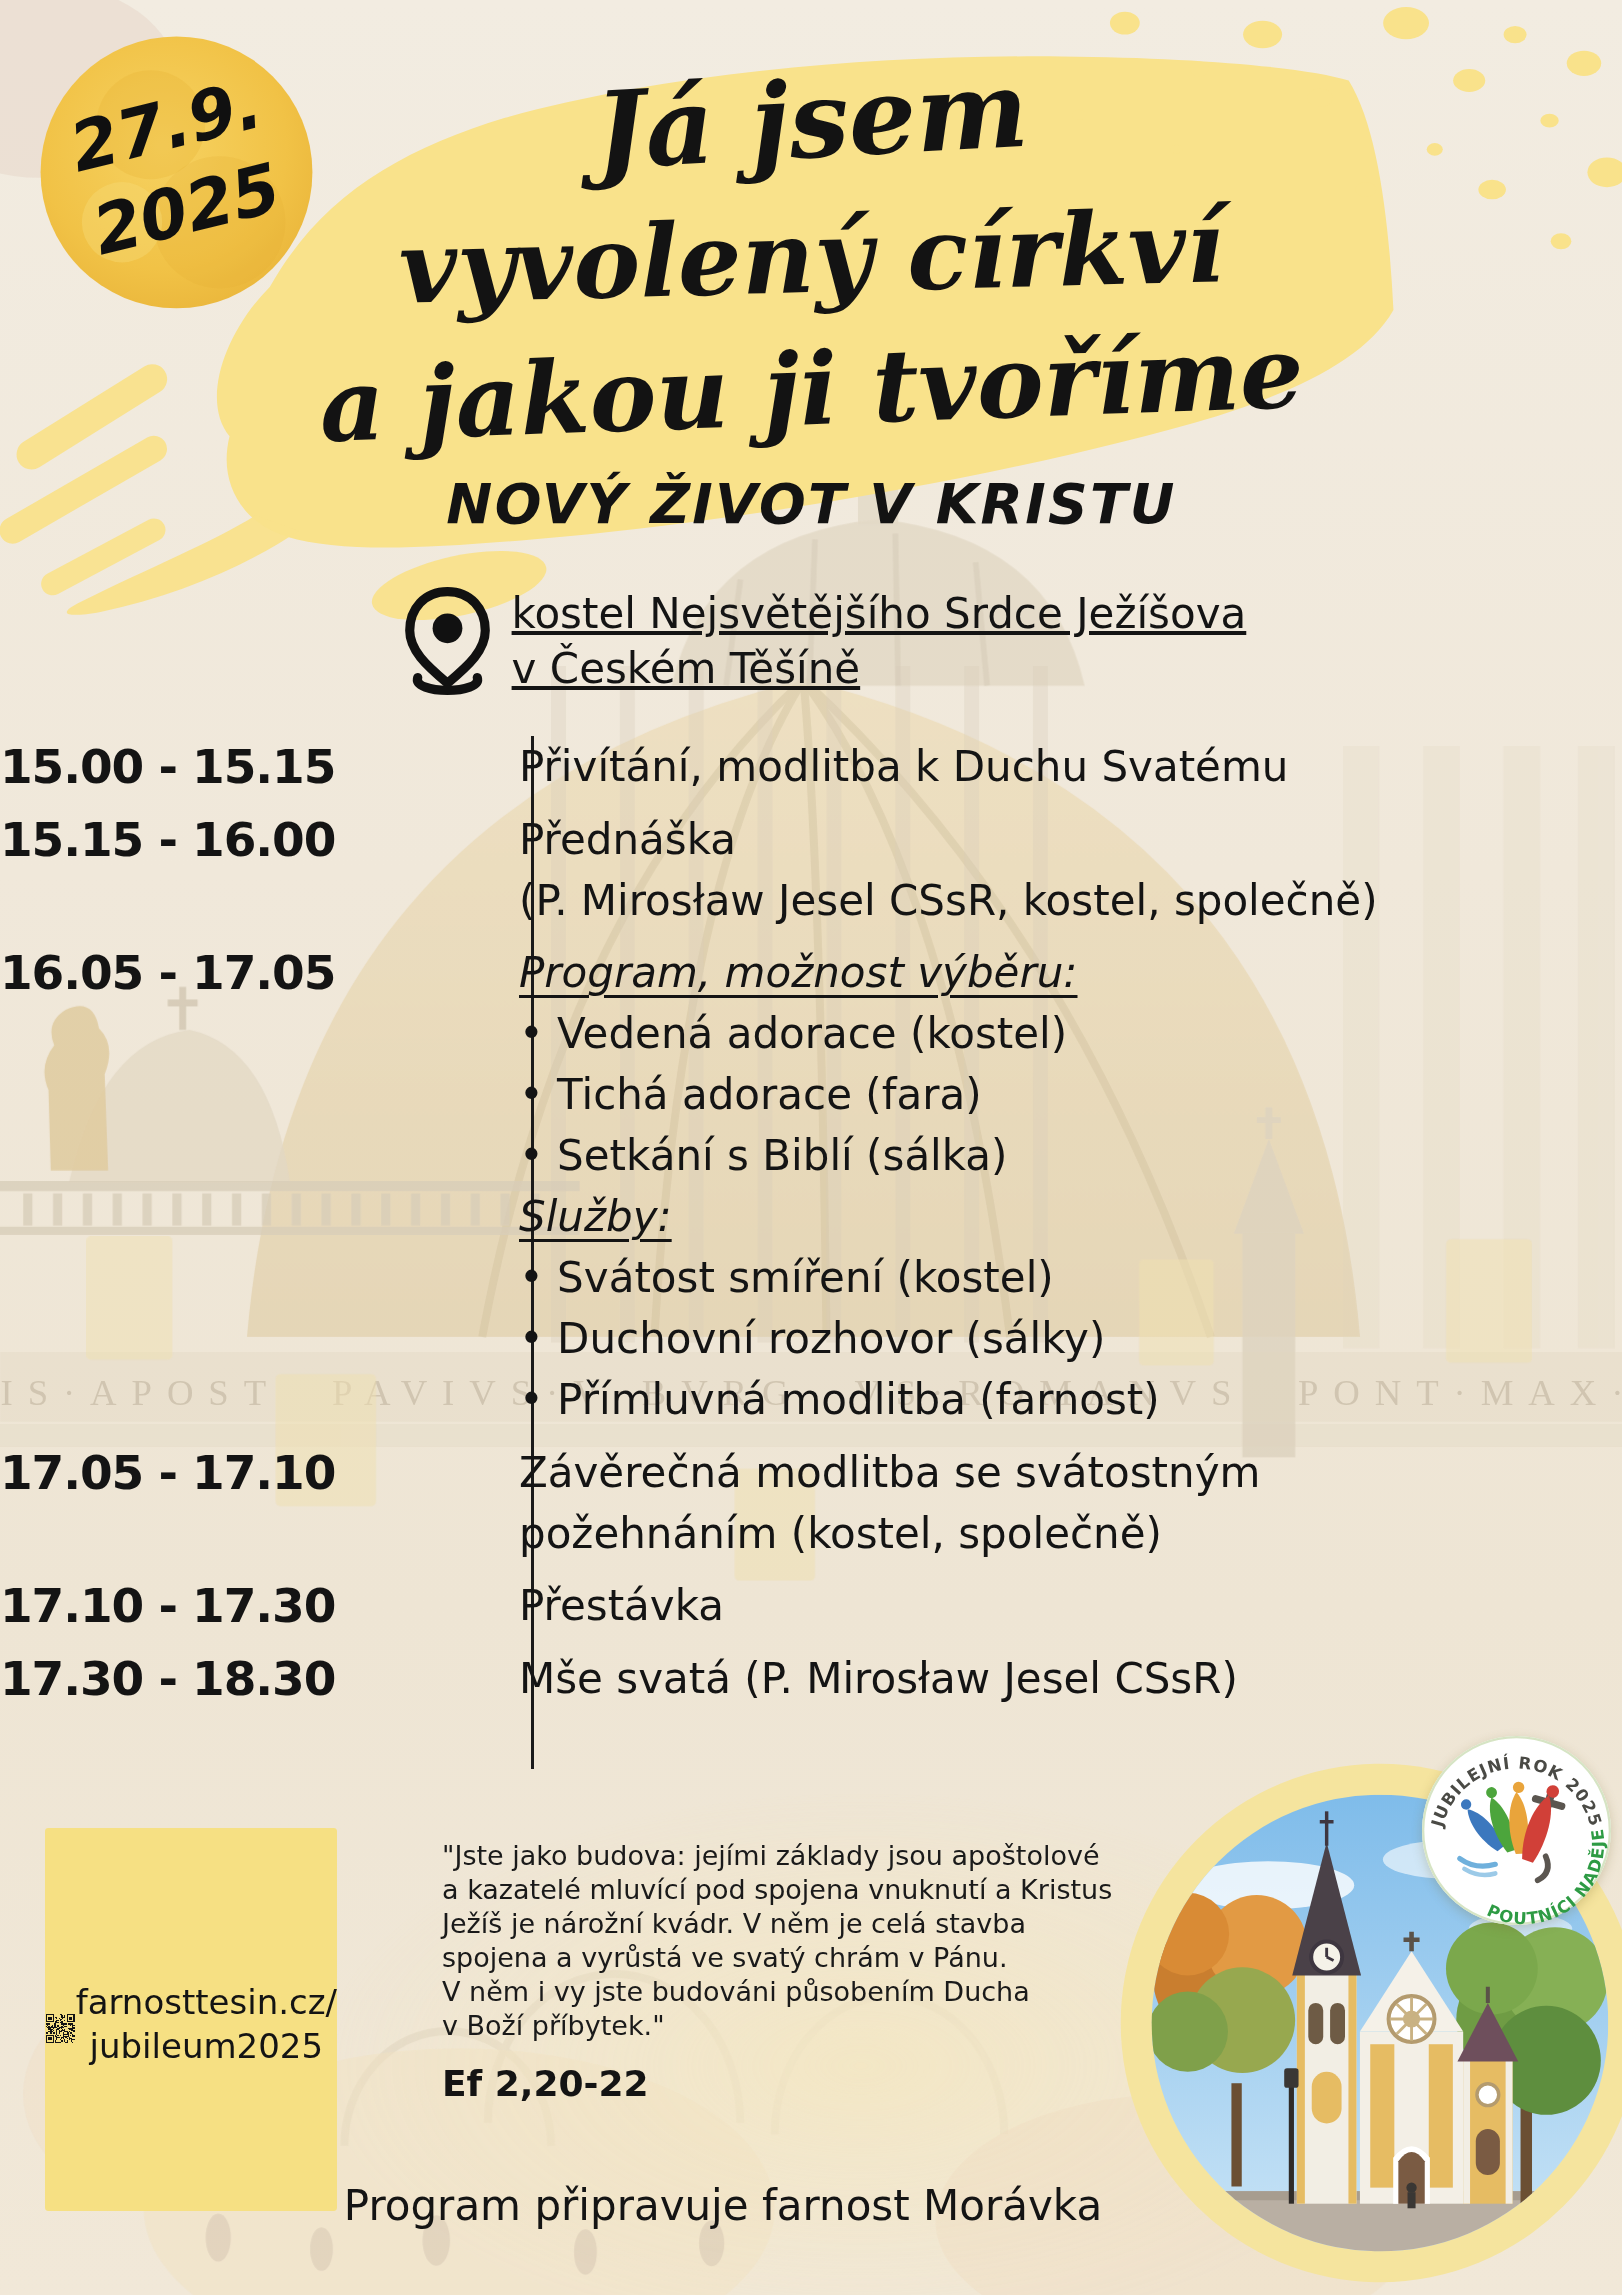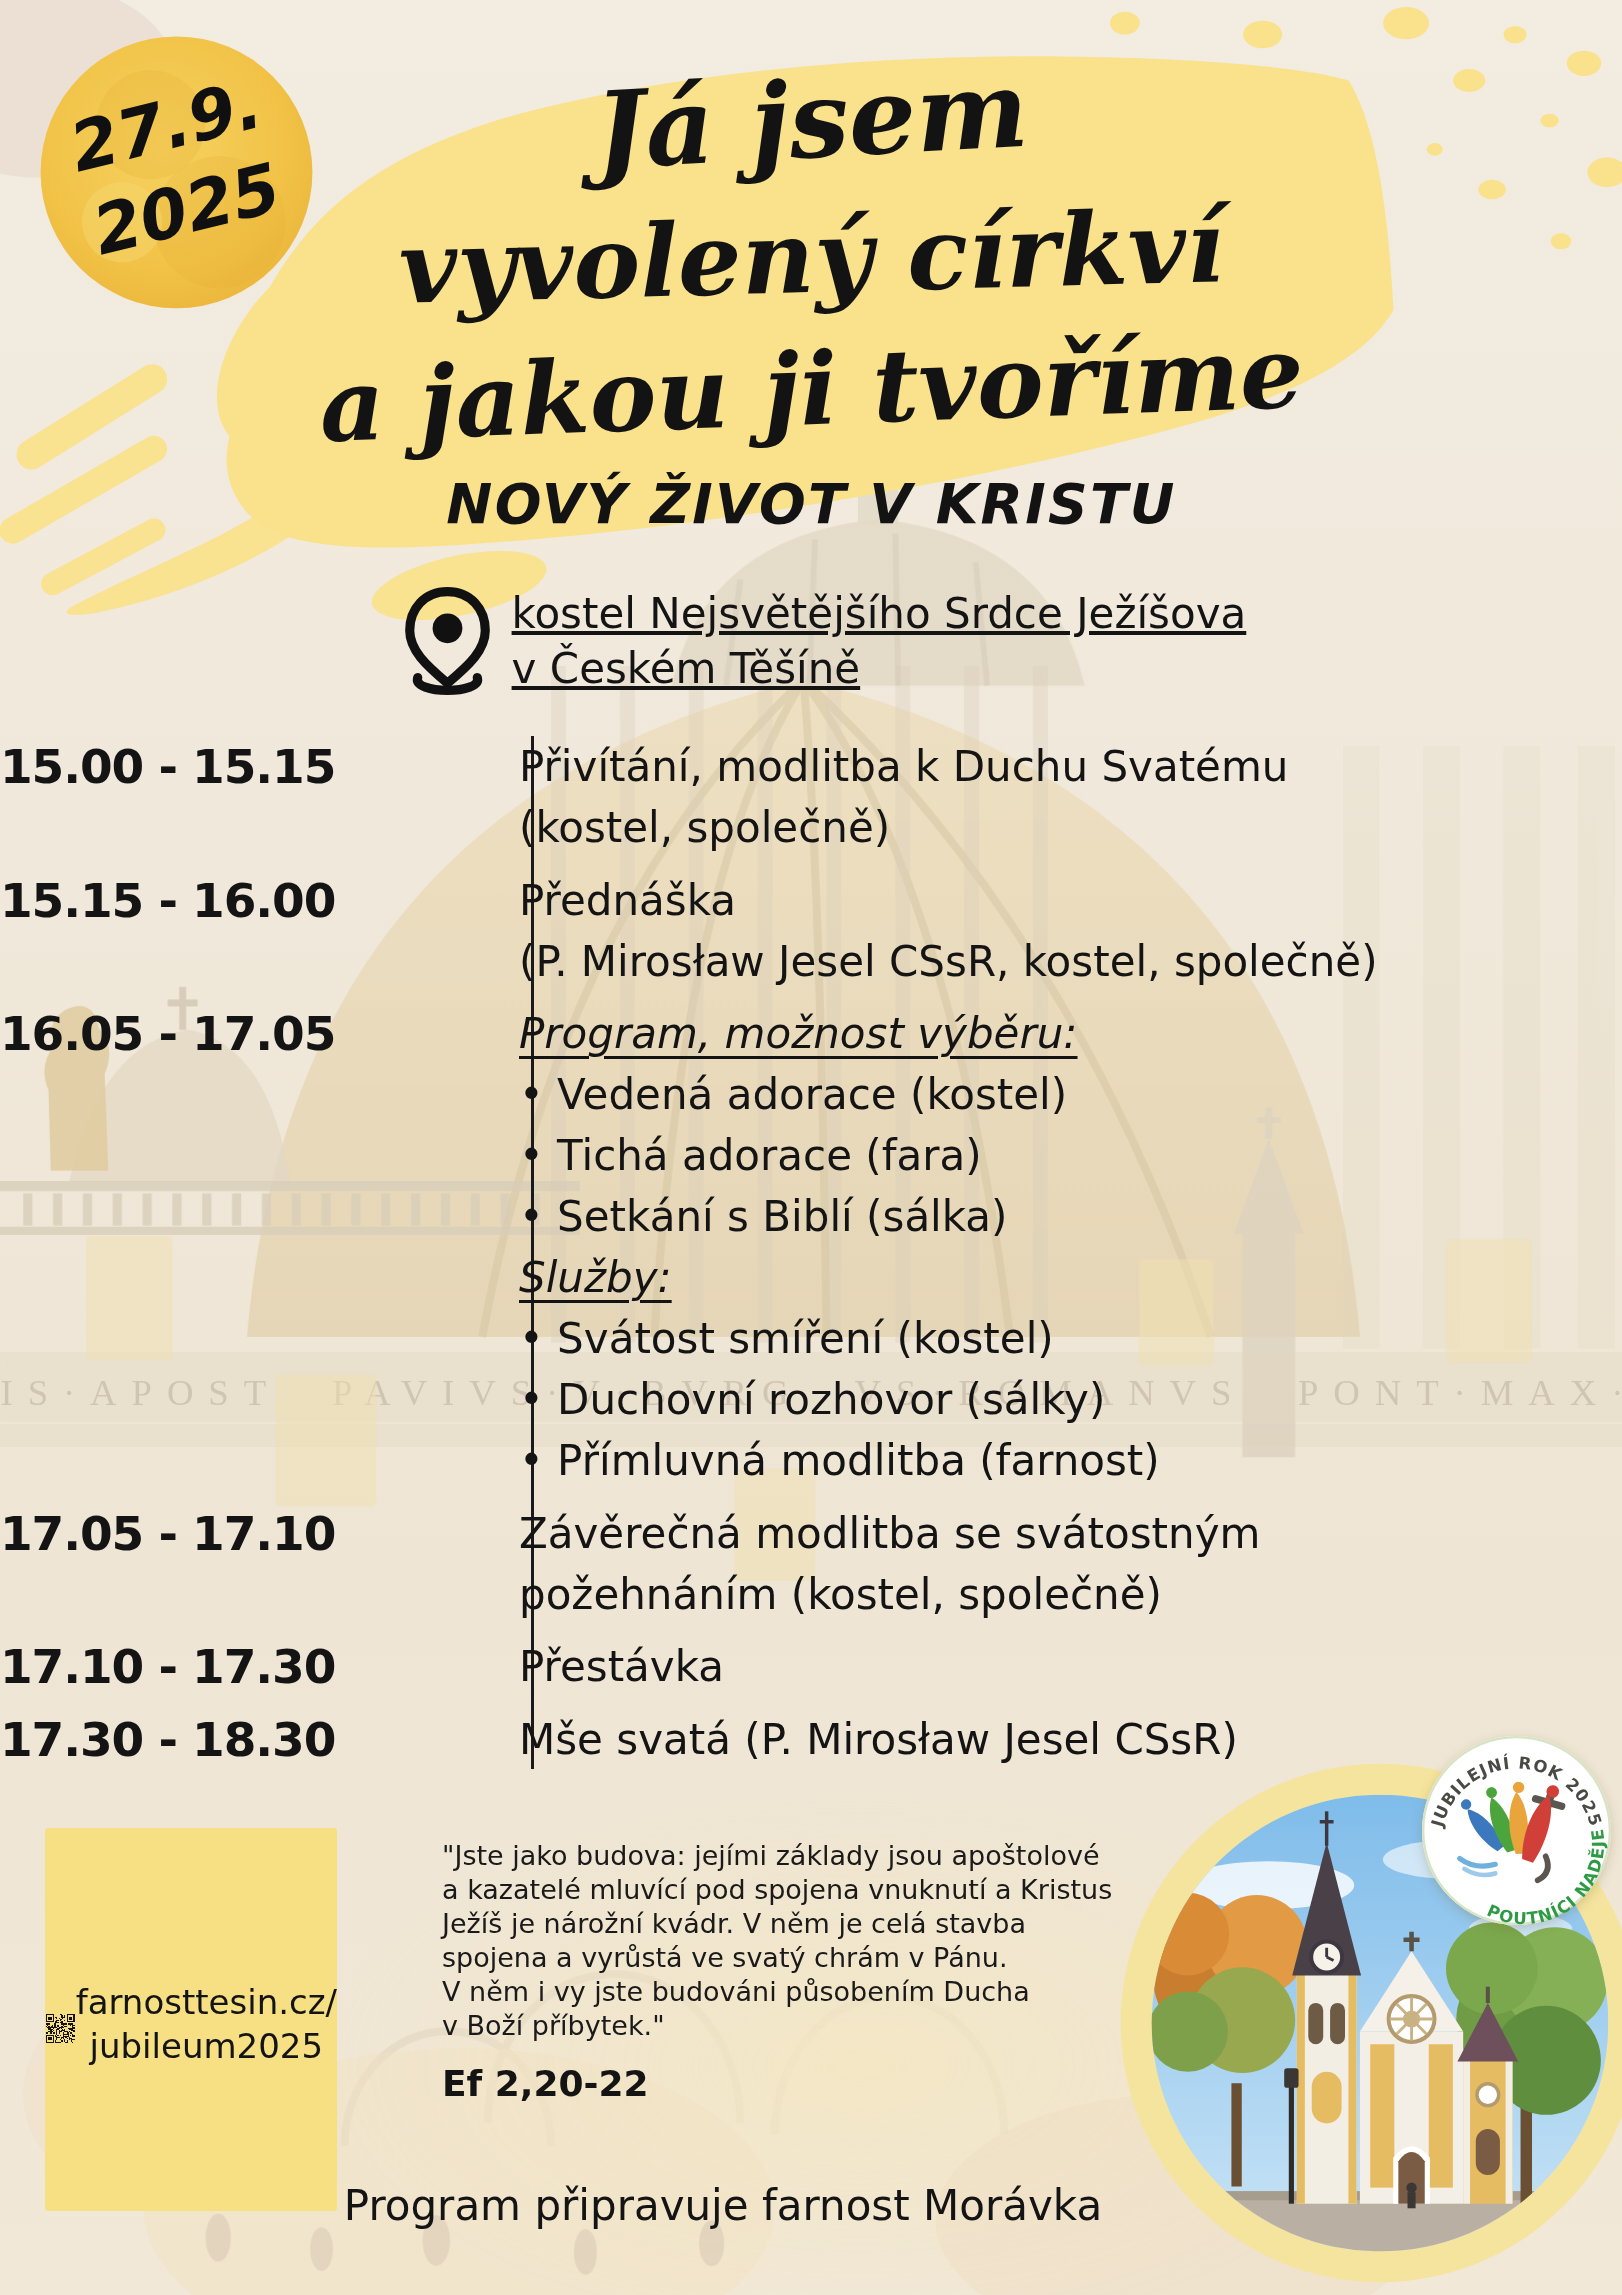--- a/index.html
+++ b/index.html
@@ -290,21 +290,20 @@
   </div>
 </div>
 
 <div class="sch-divider"></div>
 <div class="abs schedule">
 
   <div class="sch-row">
     <div class="sch-time">15.00 - 15.15</div>
     <div class="sch-content">
       <div>Přivítání, modlitba k Duchu Svatému</div>
-      <div>(kostel, společně)</div>
     </div>
   </div>
 
   <div class="sch-row">
     <div class="sch-time">15.15 - 16.00</div>
     <div class="sch-content">
       <div>Přednáška</div>
       <div>(P. Mirosław Jesel CSsR, kostel, společně)</div>
     </div>
   </div>

